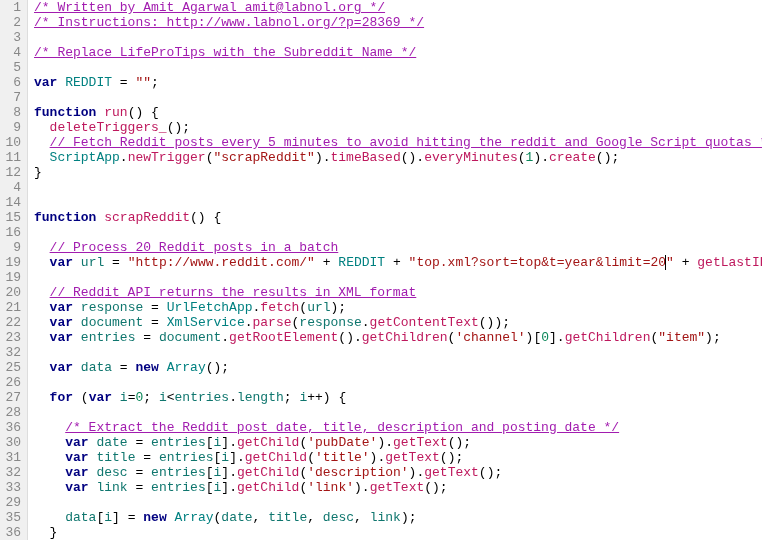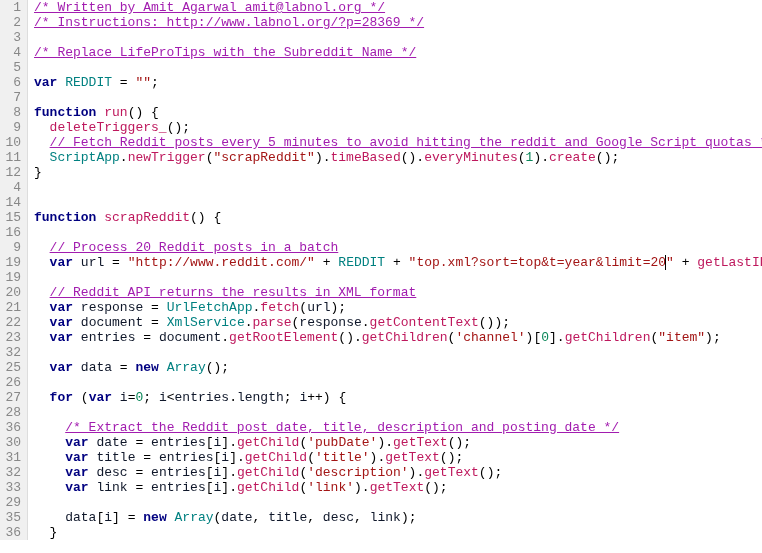--- a/index.html
+++ b/index.html
@@ -24,21 +24,21 @@
   .code {
     padding-left: 6px;
     white-space: pre;
     flex: 1;
   }
   .code div { height: 15px; }
   .cmt { color: #a21caf; text-decoration: underline; }
   .kw  { color: #000080; font-weight: bold; }
   .str { color: #a31515; }
   .num { color: #098658; }
-  .id  { color: #0f172a; }
+  .id  { color: #0f766e; }
   .fn  { color: #be185d; }
   .par { color: #000; }
   .op  { color: #000; }
   .glb { color: #008080; text-align: right; }
   .cursor { border-right: 1px solid #000; margin-left:-1px; }
 </style>
 </head>
 <body>
 
 <div class="gutter">

